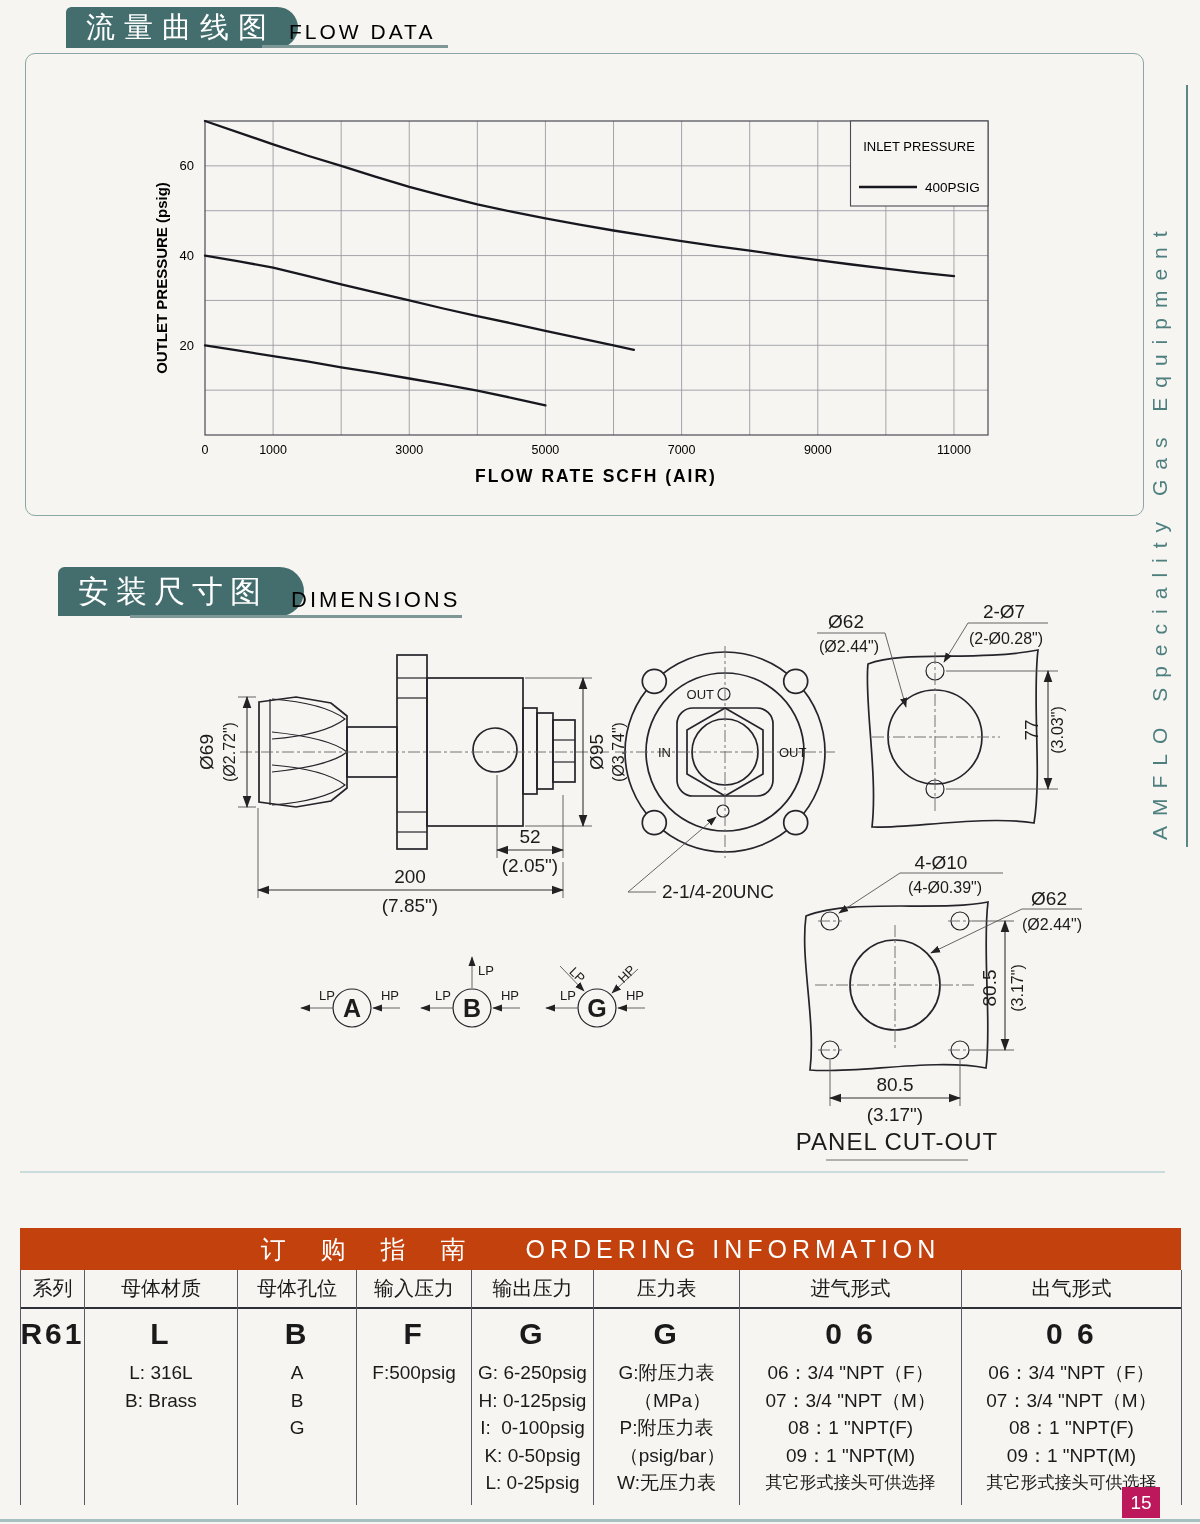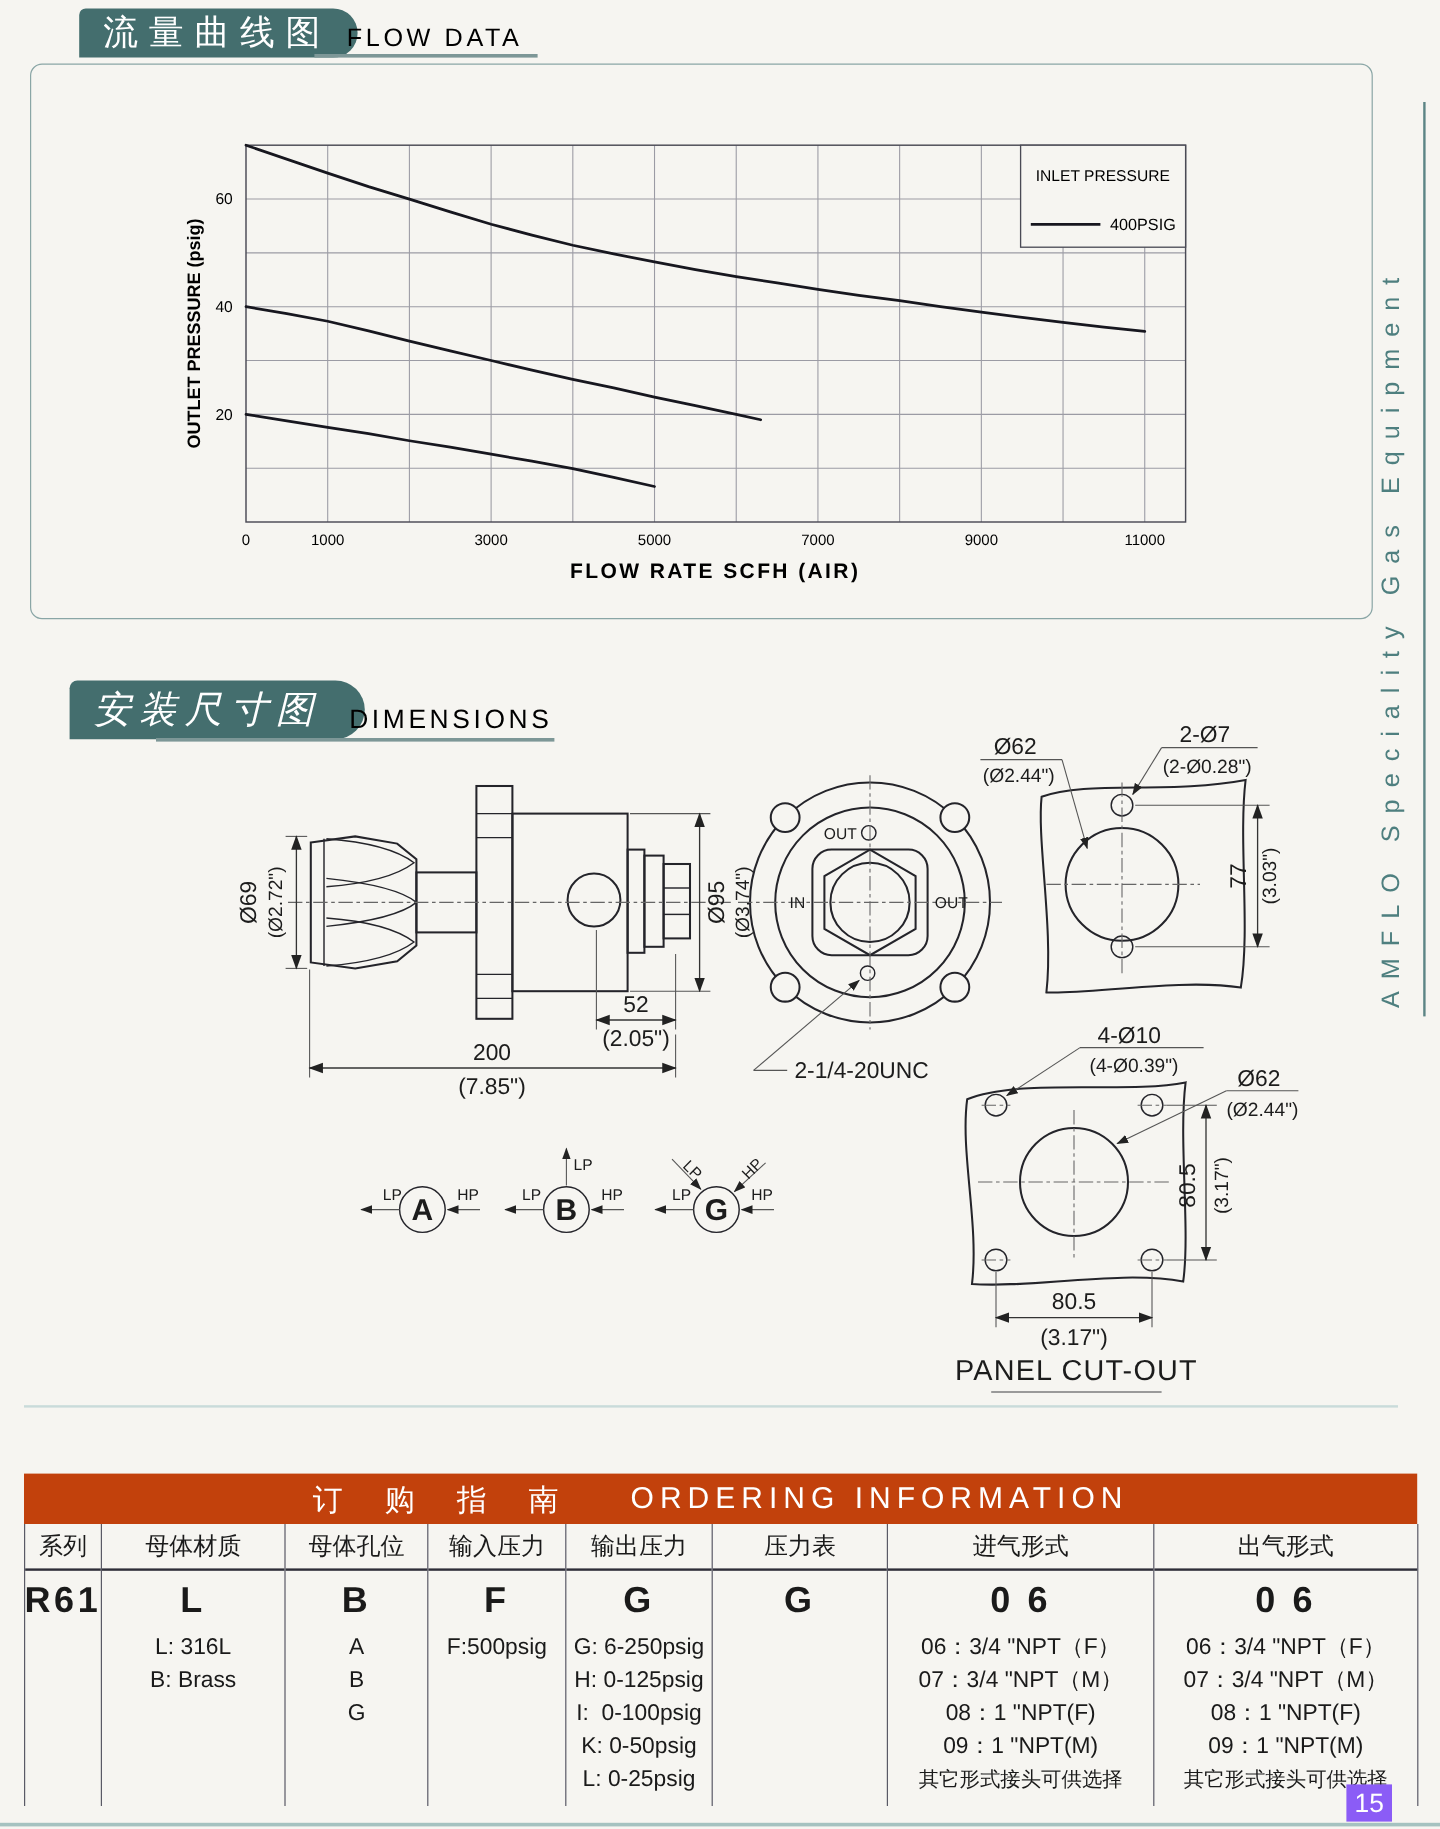--- a/index.html
+++ b/index.html
@@ -2,21 +2,21 @@
 <html><head>
 <meta charset="utf-8">
 <style>
   html,body{margin:0;padding:0;}
   body{width:1200px;height:1524px;position:relative;background:#f6f5f1;
        font-family:"Liberation Sans","DejaVu Sans",sans-serif;color:#1a1a1a;overflow:hidden;}
   
   .tab{position:absolute;background:#446e6e;color:#fff;border-radius:8px 30px 30px 0;
        display:flex;align-items:center;padding-left:20px;margin-left:38px;}
   .tab1{left:28px;top:7px;width:212px;height:41px;font-size:29px;letter-spacing:9px;}
-  .tab2{left:20px;top:567px;width:226px;height:49px;font-size:31px;letter-spacing:7px;font-style:italic;}
+  .tab2{left:20px;top:567px;width:226px;height:49px;font-size:31px;letter-spacing:7px;}
   .tab-en{position:absolute;color:#000000;letter-spacing:3px;}
   .en1{left:289px;top:20px;font-size:21px;}
   .en2{left:291px;top:587px;font-size:22px;}
   .rule{position:absolute;height:2.5px;background:#7d9797;}
   .rule1{left:262px;top:45px;width:186px;}
   .rule2{left:130px;top:615px;width:332px;}
   .panel1{position:absolute;left:25px;top:53px;width:1117px;height:461px;
           border:1.5px solid #8aa6a6;border-radius:10px;}
   
   #chart-svg{position:absolute;left:140px;top:88px;}
@@ -50,22 +50,22 @@
   .oopts{font-size:19px;line-height:1.45;white-space:pre;width:fit-content;
          margin:0 auto;text-align:center;padding-bottom:8px;}
   .oopts .indent{padding-left:12px;}
   .oopts .note{font-size:17px;margin-top:2px;}
   
   .sidebar-text{position:absolute;left:1148px;top:95px;height:745px;writing-mode:vertical-rl;
                 transform:rotate(180deg);font-size:21px;letter-spacing:10px;color:#4e7f7f;}
   .sidebar-rule{position:absolute;left:1186px;top:85px;width:2px;height:762px;background:#5c8585;}
   .divider{position:absolute;left:20px;top:1171px;width:1145px;height:2px;background:#b9d2d2;opacity:.75;}
   .bottom-edge{position:absolute;left:0;top:1519px;width:1200px;height:3px;background:#6fa0a0;opacity:.6;}
-  .page-num{position:absolute;left:1122px;top:1487px;width:38px;height:31px;background:#8b5cf6;
-            color:#fff;display:flex;align-items:center;justify-content:center;font-size:22px;}
+  .page-num{position:absolute;left:1122px;top:1487px;width:38px;height:31px;background:#be185d;
+            color:#fff;display:flex;align-items:center;justify-content:center;font-size:19px;}
 </style>
 </head>
 <body>
 
 <div class="tab tab1">
   <span>流量曲线图</span>
 </div>
 <div class="tab-en en1">FLOW DATA</div>
 <div class="rule rule1"></div>
 <div class="panel1"></div>
@@ -312,20 +312,21 @@
       <div class="oopts"><div>F:500psig</div></div>
     </div>
     <div class="ocol" style="width: 10.5%;">
       <div class="ohdr">输出压力</div>
       <div class="ocode">G</div>
       <div class="oopts"><div>G: 6-250psig</div><div>H: 0-125psig</div><div>I:  0-100psig</div><div>K: 0-50psig</div><div>L: 0-25psig</div></div>
     </div>
     <div class="ocol" style="width: 12.6%;">
       <div class="ohdr">压力表</div>
       <div class="ocode">G</div>
+      <div class="oopts"><div>G:附压力表</div><div class="indent">（MPa）</div><div>P:附压力表</div><div class="indent">（psig/bar）</div><div>W:无压力表</div></div>
     </div>
     <div class="ocol" style="width: 19.1%;">
       <div class="ohdr">进气形式</div>
       <div class="ocode">0 6</div>
       <div class="oopts"><div>06：3/4 "NPT（F）</div><div>07：3/4 "NPT（M）</div><div>08：1 "NPT(F)</div><div>09：1 "NPT(M)</div><div class="note">其它形式接头可供选择</div></div>
     </div>
     <div class="ocol" style="width: 18.95%;">
       <div class="ohdr">出气形式</div>
       <div class="ocode">0 6</div>
       <div class="oopts"><div>06：3/4 "NPT（F）</div><div>07：3/4 "NPT（M）</div><div>08：1 "NPT(F)</div><div>09：1 "NPT(M)</div><div class="note">其它形式接头可供选择</div></div>

